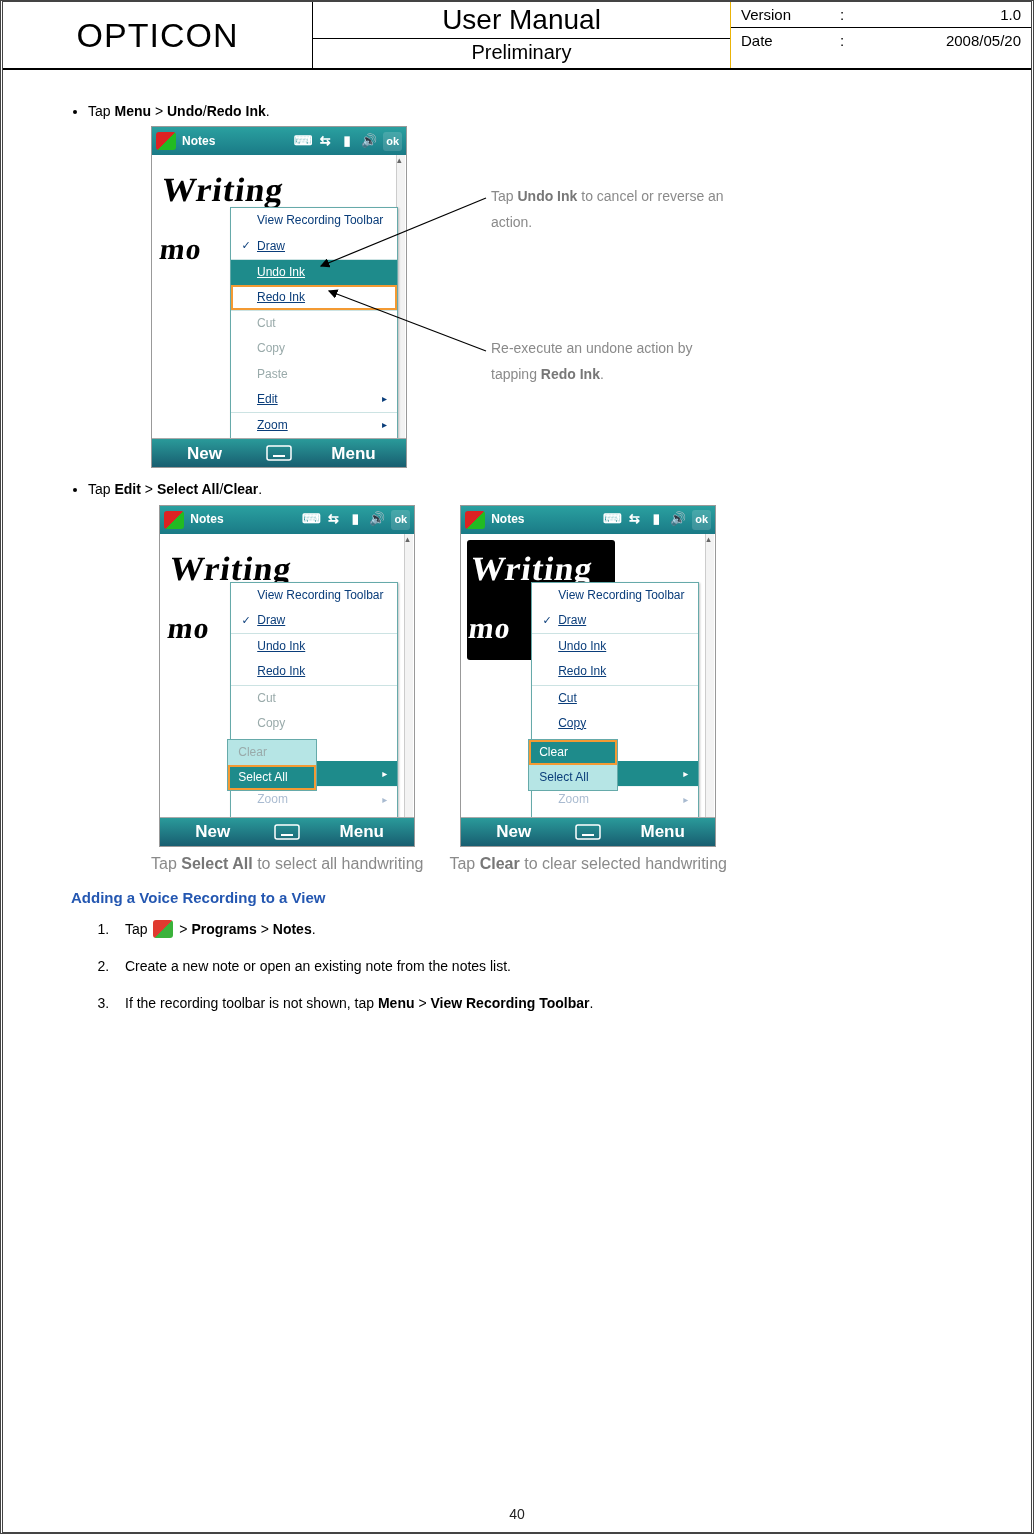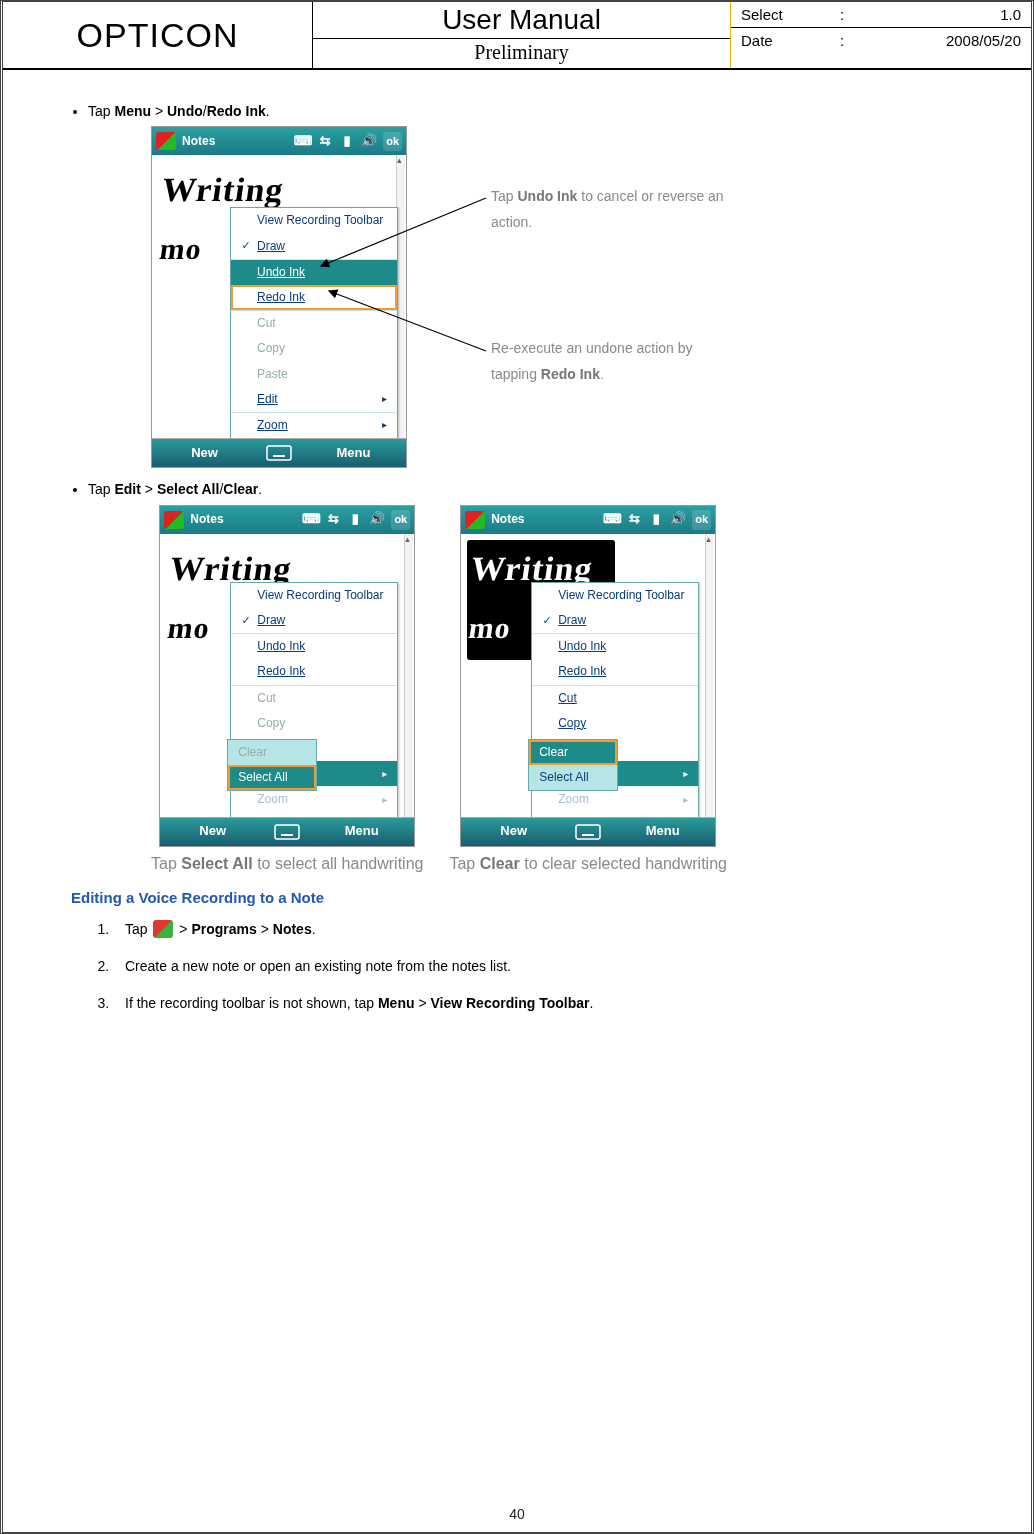--- a/index.html
+++ b/index.html
@@ -53,21 +53,21 @@
   .hdr .title-wrap .t1 {
     text-align:center;
     font-size:28px;
     font-family:"Trebuchet MS", Arial, sans-serif;
     border-bottom:1px solid #000;
     padding:2px 0;
   }
   .hdr .title-wrap .t2 {
     text-align:center;
     font-size:20px;
-    font-family:Liberation Serif, serif;
+    font-family:Liberation Sans, sans-serif;
     padding:2px 0 4px;
   }
   .hdr .meta {
     width:300px;
     font-size:15px;
     font-family:"Trebuchet MS", Arial, sans-serif;
   }
   .hdr .meta .row {
     display:flex;
     align-items:center;
@@ -195,21 +195,21 @@
   .subpopup .smi.hl { background:#1e8b8b; color:#fff; }
   .subpopup .smi.orange-box { box-shadow:inset 0 0 0 2px var(--orange); }
 
   .shot .bottombar {
     height:28px;
     background:linear-gradient(#2a9a9a,#185e70);
     color:#fff;
     display:flex;
     align-items:center;
     font-weight:bold;
-    font-size:13px;
+    font-size:17px;
   }
   .bottombar .bb { flex:1; text-align:center; }
   .bottombar .kbd {
     width:44px; text-align:center;
     display:flex;align-items:center;justify-content:center;
   }
   .bottombar .kbd svg { stroke:#fff; }
 
   .caption {
     font-size:16px;
@@ -263,21 +263,21 @@
 <div class="page">
 
   <div class="hdr">
     <div class="brand">OPTICON</div>
     <div class="title-wrap">
       <div class="t1">User Manual</div>
       <div class="t2">Preliminary</div>
     </div>
     <div class="meta">
       <div class="row">
-        <div class="k">Select</div>
+        <div class="k">Version</div>
         <div class="c">:</div>
         <div class="v">1.0</div>
       </div>
       <div class="row">
         <div class="k">Date</div>
         <div class="c">:</div>
         <div class="v">2008/05/20</div>
       </div>
     </div>
   </div>
@@ -558,21 +558,21 @@
             </div>
             <div class="bb">Menu</div>
           </div>
         </div>
         <div class="caption">
           <span>Tap </span><span class="b">Clear</span><span> to clear selected handwriting</span>
         </div>
       </div>
     </div>
 
-    <div class="sec-title" style="margin-top:10px;">Editing a Voice Recording to a Note</div>
+    <div class="sec-title" style="margin-top:10px;">Adding a Voice Recording to a View</div>
 
     <ol class="steps">
       <li>
         <span>Tap </span><span class="winflag"></span><span> &gt; </span><span class="b">Programs</span><span> &gt; </span><span class="b">Notes</span><span>.</span>
       </li>
       <li>Create a new note or open an existing note from the notes list.</li>
       <li>
         <span>If the recording toolbar is not shown, tap </span><span class="b">Menu</span><span> &gt; </span><span class="b">View Recording Toolbar</span><span>.</span>
       </li>
     </ol>

